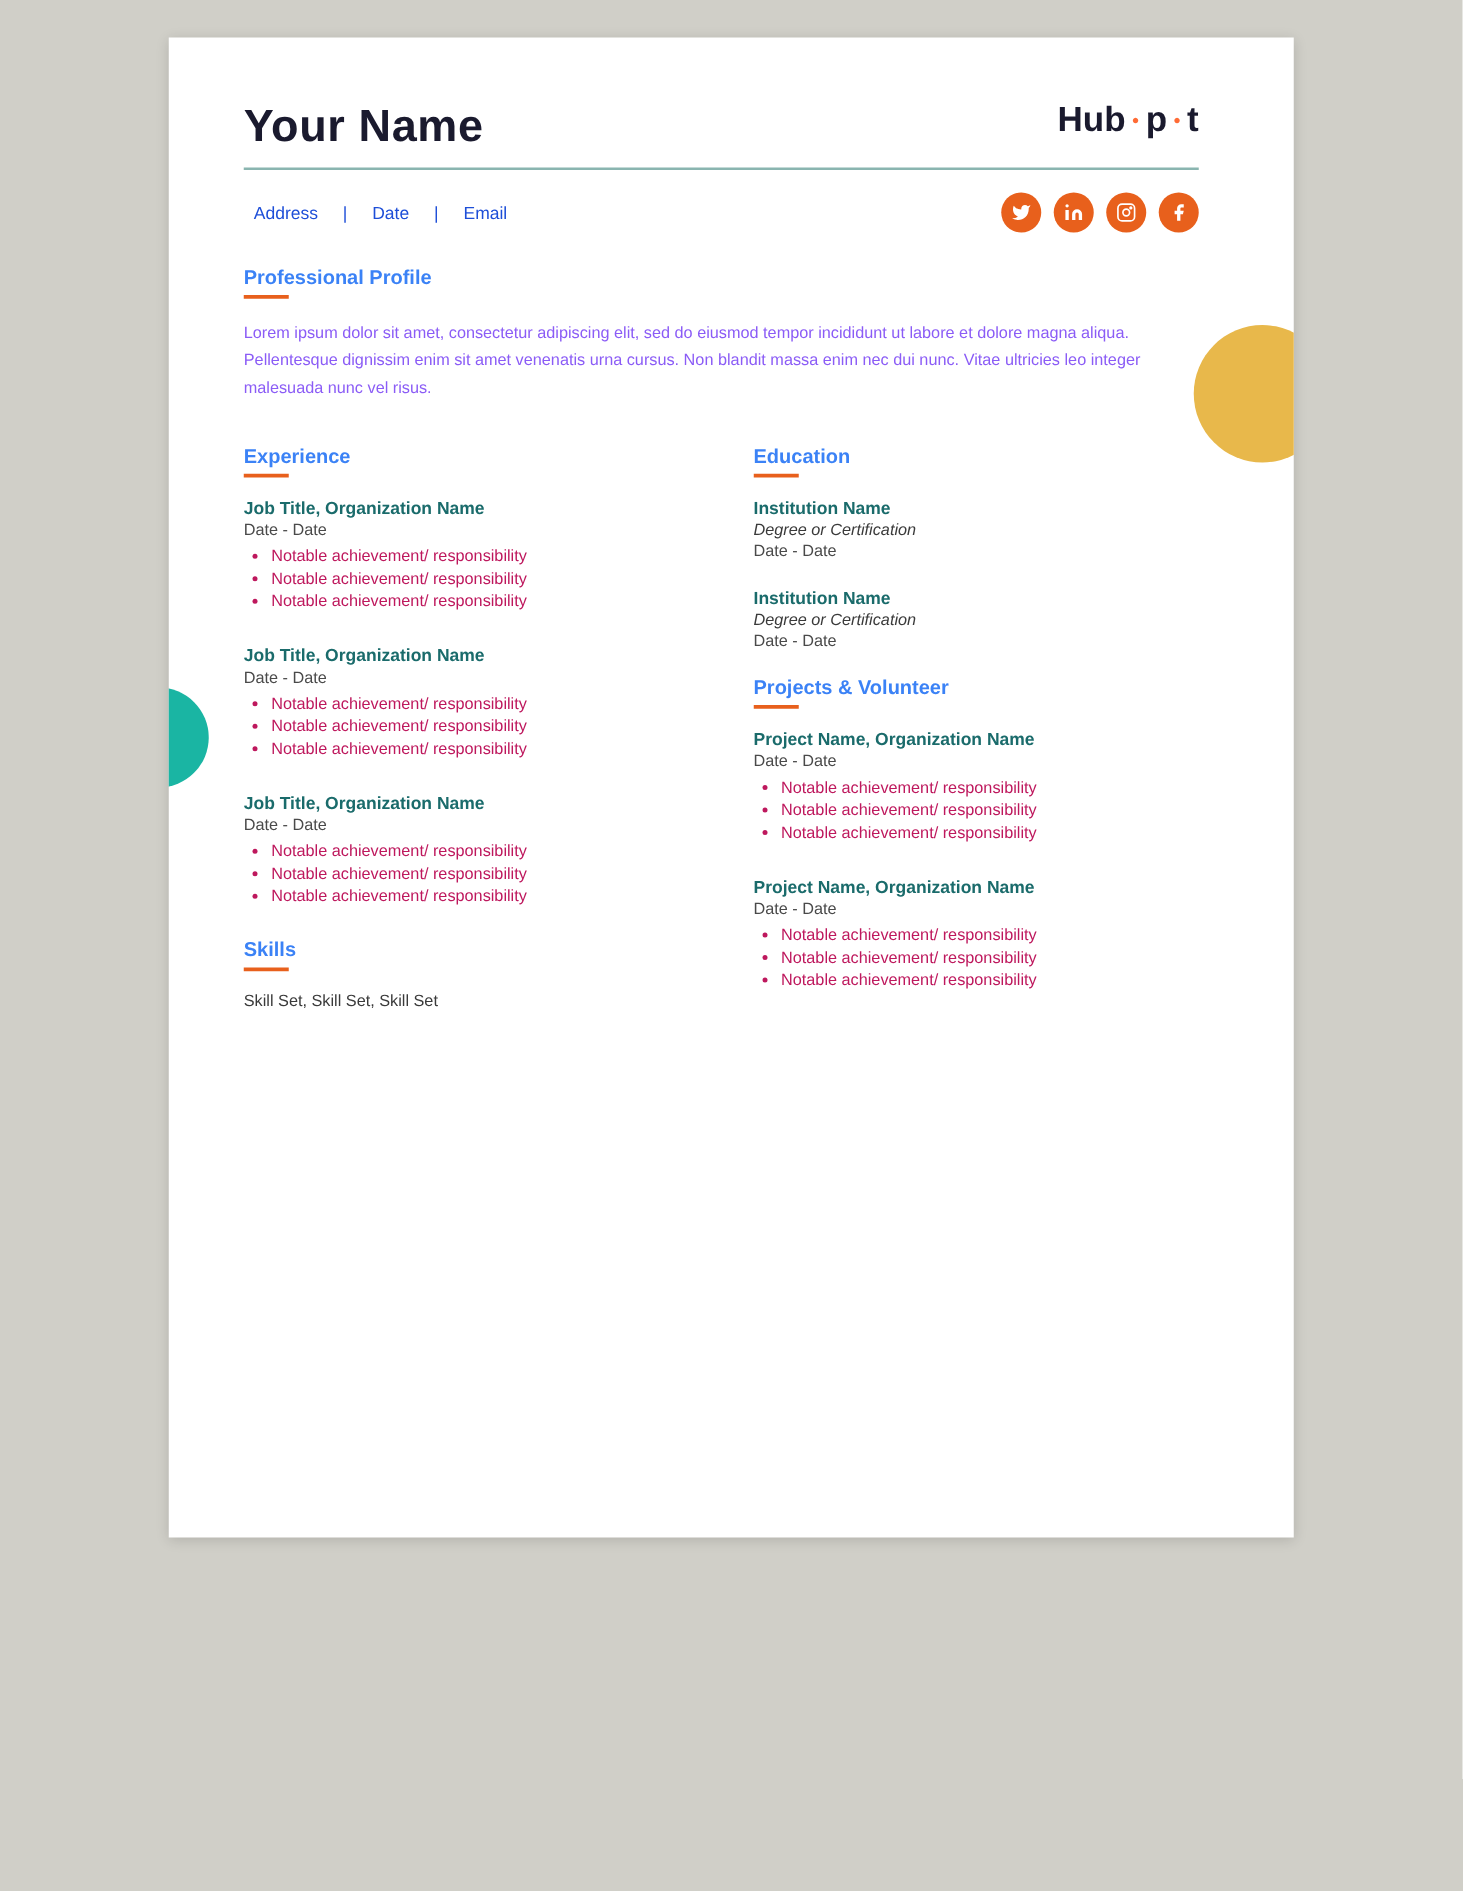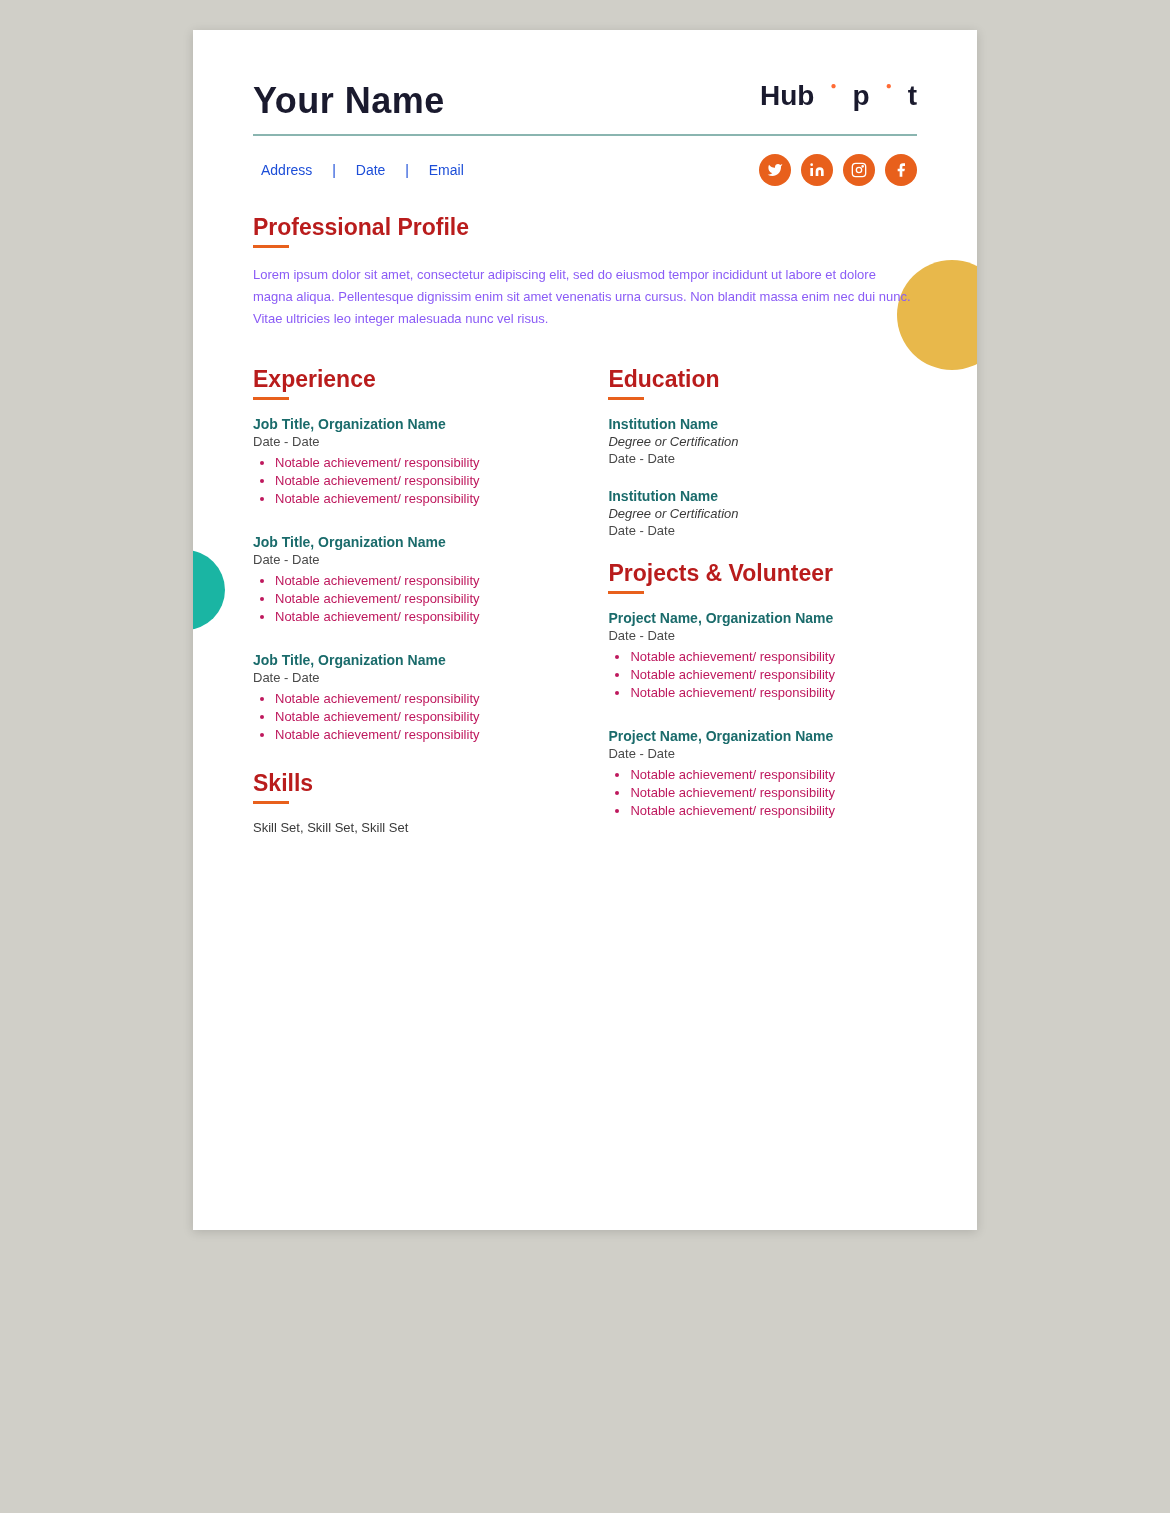--- a/index.html
+++ b/index.html
@@ -7,24 +7,24 @@
       background: #d0cfc8;
       display: flex;
       justify-content: center;
       align-items: flex-start;
       padding: 30px 20px;
       font-family: Arial, sans-serif;
       min-height: 100vh;
     }
     .page {
       background: #ffffff;
-      width: 784px;
+      width: 900px;
       min-height: 1200px;
       position: relative;
-      padding: 50px 60px 60px 60px;
+      padding: 50px 76px 60px 60px;
       overflow: hidden;
       box-shadow: 0 2px 10px rgba(0,0,0,0.15);
     }
     
     .deco-circle {
       position: absolute;
       right: -30px;
       top: 230px;
       width: 110px;
       height: 110px;
@@ -52,25 +52,25 @@
       z-index: 1;
     }
     .header-name {
       font-size: 36px;
       font-weight: 900;
       color: #1a1a2e;
       letter-spacing: 0.5px;
     }
     .hubspot-logo {
       display: flex;
-      align-items: flex-start;
+      align-items: center;
       font-size: 28px;
       font-weight: 800;
       color: #1a1a2e;
-      gap: 16px;
+      gap: 5px;
     }
     .hubspot-logo .dot1 { color: #ff6b35; font-size: 10px; vertical-align: super; }
     .hubspot-logo .dot2 { color: #ff6b35; font-size: 10px; vertical-align: super; }
     .divider-line {
       border: none;
       border-top: 2px solid #8ab5b0;
       margin-bottom: 18px;
     }
     
     .contact-row {
@@ -98,23 +98,23 @@
       justify-content: center;
       color: white;
       font-size: 15px;
       font-weight: bold;
     }
     
     .section-header {
       margin-bottom: 8px;
     }
     .section-title {
-      font-size: 23px;
+      font-size: 16px;
       font-weight: 800;
-      color: #b91c1c;
+      color: #3b82f6;
       margin-bottom: 4px;
     }
     .section-underline {
       width: 36px;
       height: 3px;
       background: #e8601c;
       margin-bottom: 16px;
     }
     
     .profile-section {

